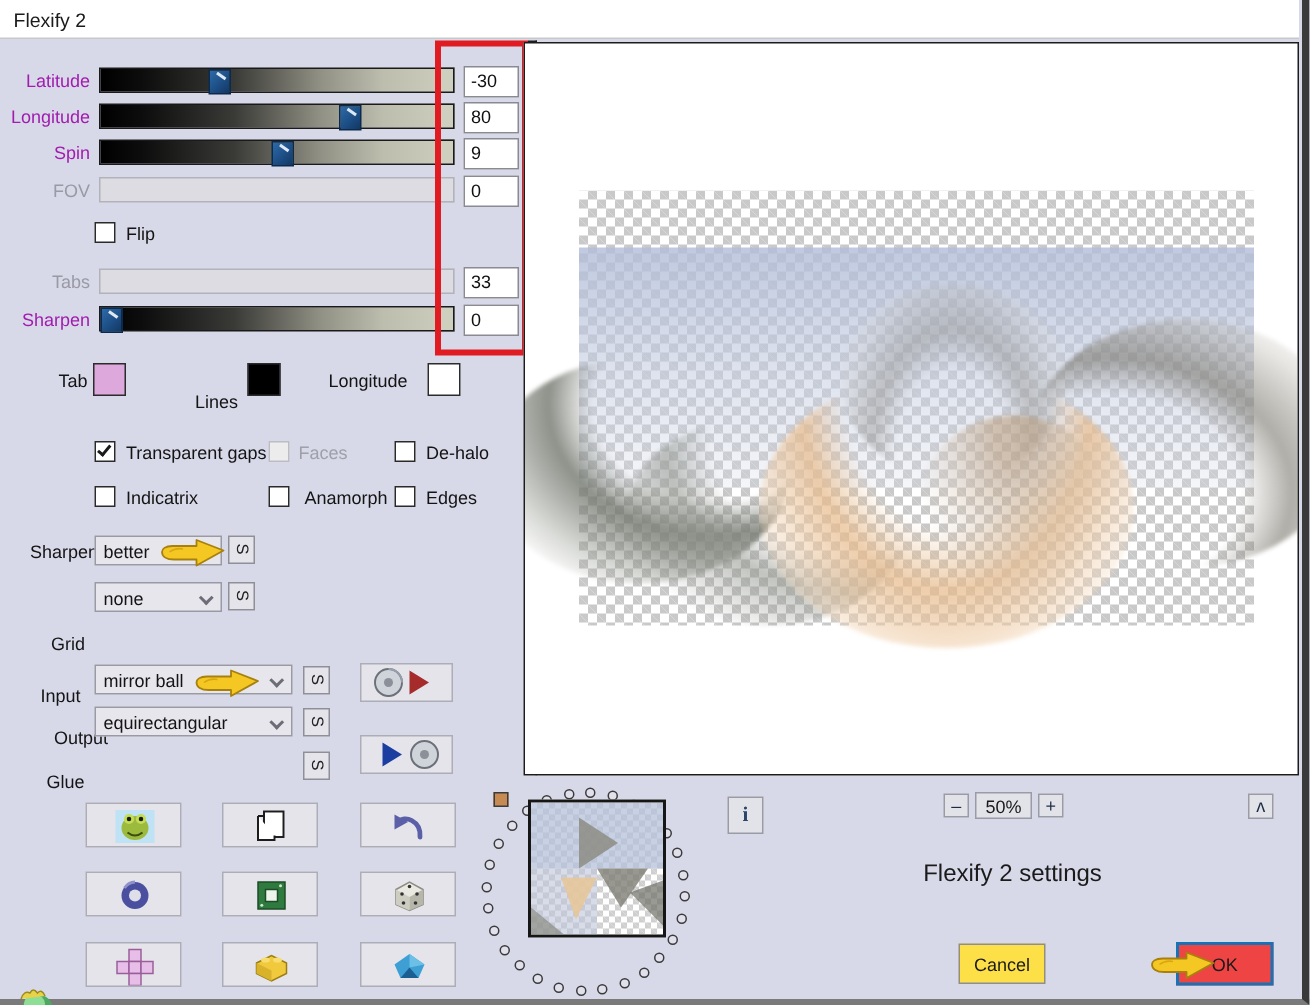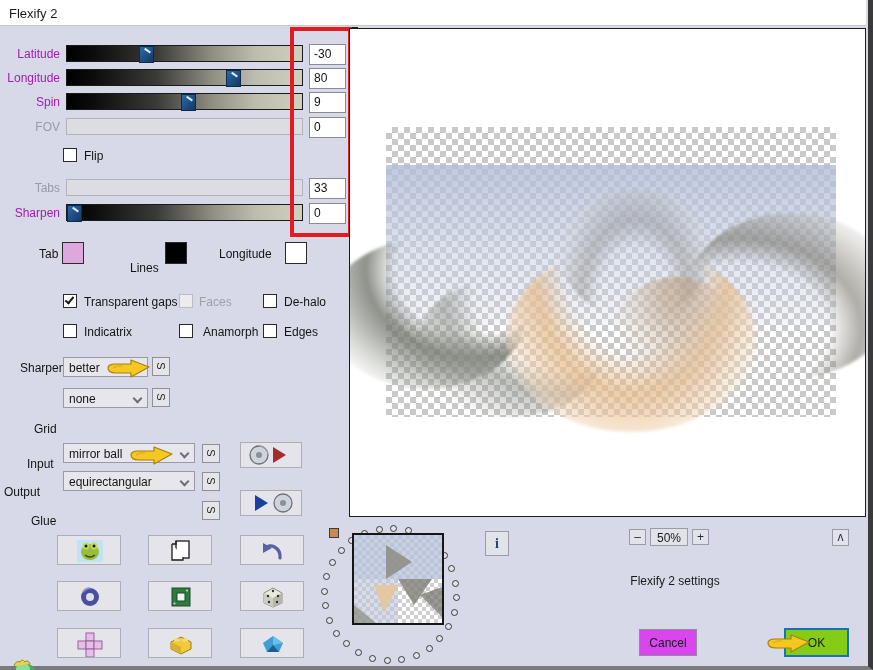--- a/index.html
+++ b/index.html
@@ -221,29 +221,29 @@
   #infobtn span { position:absolute; left:0; top:4px; width:100%;
                   font-family:"Liberation Serif", serif; font-weight:bold;
                   font-size:14px; color:#2b4468; }
   #zoomminus { left:629px; top:529px; width:17px; height:16px; padding-top:0px;}
   #zoomval { left:650px; top:528px; width:38px; height:18px; padding-top:2px; color:#1a1a1a;}
   #zoomplus { left:692px; top:529px; width:17px; height:16px; }
   #upbtn { left:832px; top:529px; width:17px; height:17px; }
 
   #settingslabel {
     position:absolute; left:600px; top:574px; width:150px;
-    text-align:center; font-size:12px; color:#1a1a1a;
+    text-align:center; font-size:16px; color:#1a1a1a;
   }
   #cancelbtn {
     position:absolute; left:639px; top:629px; width:58px; height:27px;
-    background:#d946ef; border:1px solid #8d8d98;
+    background:#fde047; border:1px solid #8d8d98;
     text-align:center; padding-top:6px; font-size:12px; color:#1a1a1a;
   }
   #okwrap { position:absolute; left:784px; top:628px; width:65px; height:29px;
-            border:2px solid #1574b8; background:#84cc16; }
+            border:2px solid #1574b8; background:#ef4444; }
   #okwrap .lbl { position:absolute; left:0; top:6px; width:100%; text-align:center;
                  font-size:12px; color:#1a1a1a; }
 
   
   .hand { position:absolute; width:46px; height:26px; pointer-events:none; }
 
   
   #glove { position:absolute; left:10px; top:628px; width:28px; height:28px; }
 </style>
 </head>
@@ -361,21 +361,21 @@
 
     <div class="clabel" style="left:27px;top:430px;">Input</div>
     <div class="dd" style="left:63px;top:416px;width:132px;">
       <span>mirror ball</span>
       <i class="chev"></i>
     </div>
     <div class="sbtn" style="left:202px;top:417px;">
       <span>S</span>
     </div>
 
-    <div class="clabel" style="left:4px;top:458px;">Output</div>
+    <div class="clabel" style="left:36px;top:458px;">Output</div>
     <div class="dd" style="left:63px;top:444px;width:132px;">
       <span>equirectangular</span>
       <i class="chev"></i>
     </div>
     <div class="sbtn" style="left:202px;top:445px;">
       <span>S</span>
     </div>
 
     <div class="clabel" style="left:31px;top:487px;">Glue</div>
     <div class="sbtn" style="left:202px;top:474px;">

